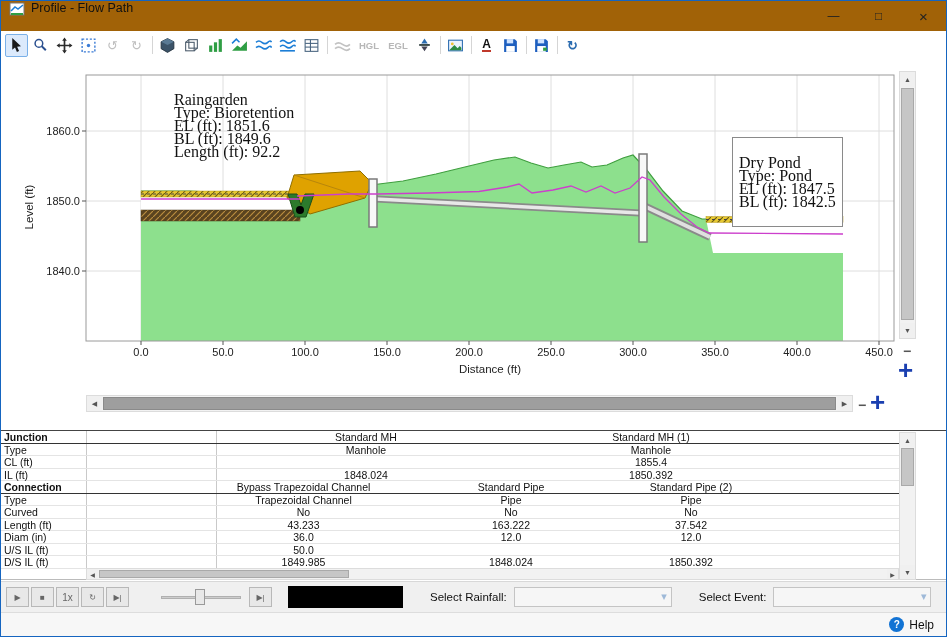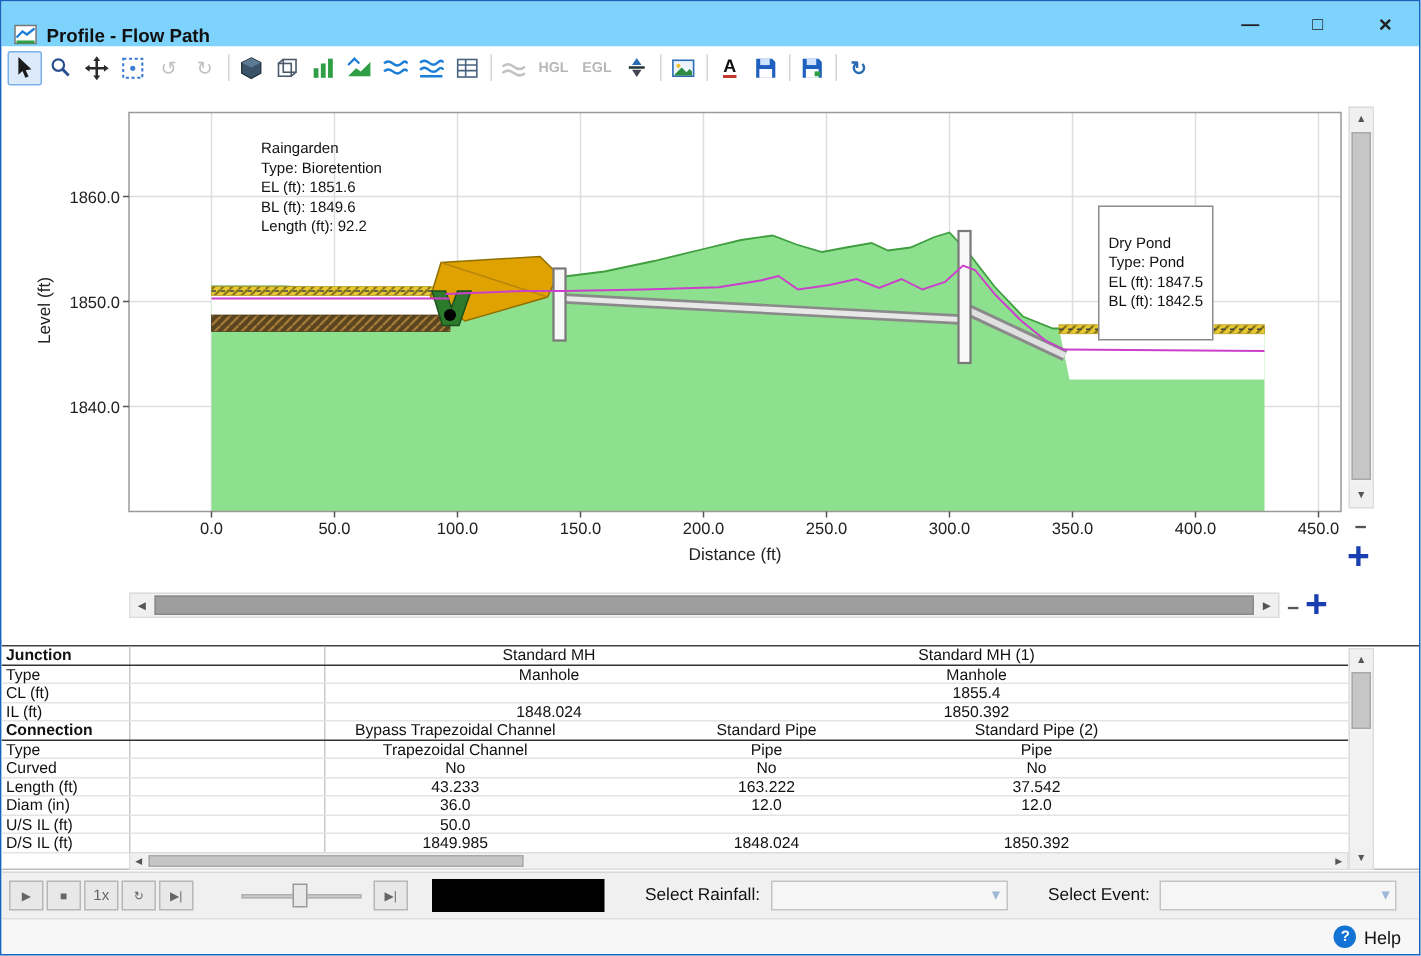--- a/index.html
+++ b/index.html
@@ -2,21 +2,21 @@
 <html><head>
 <meta charset="utf-8">
 <style>
   * { box-sizing: border-box; margin: 0; padding: 0; }
   body { font-family: "Liberation Sans", sans-serif; background: #e8e8e8; }
   .window { position: relative; width: 947px; height: 637px; background: #fff;
             border: 1px solid #1565c0; overflow: hidden; font-size: 12px; color: #111; }
 
   
   .titlebar { position: absolute; top: 0; left: 0; right: 0; height: 30px;
-              display: flex; align-items: flex-end; background: #7dd3fc; font-weight: bold; }
+              display: flex; align-items: flex-start; background: #a16207; }
   .app-icon { margin: 0 6px 0 8px; display: flex; }
   .title { font-size: 12.5px; }
   .win-controls { position: absolute; right: 0; top: 0; height: 30px; display: flex; }
   .win-btn { width: 45px; height: 30px; display: flex; align-items: center;
              justify-content: center; font-size: 12px; color: #222; }
   .win-btn.close { font-size: 15px; }
 
   
   .toolbar { position: absolute; top: 30px; left: 0; right: 0; height: 28px;
              display: flex; align-items: center; padding-left: 4px; background: #fff; }
@@ -25,21 +25,21 @@
   .tb-btn.active { border-color: #7ab0e8; background: #dceafc; }
   .tb-sep { width: 1px; height: 18px; background: #d5d5d5; margin: 0 3px; }
   .tb-text { font-size: 9.5px; font-weight: bold; color: #b7b7b7; text-align: center; }
   .tb-glyph { font-size: 13px; color: #c0c0c0; }
   .tb-glyph.blue { color: #2b6cb0; font-weight: bold; }
   .anno-A { font-size: 12px; font-weight: bold; color: #111; border-bottom: 2px solid #c0392b; line-height: 12px; }
 
   
   .chart-region { position: absolute; top: 58px; left: 0; width: 947px; height: 367px; background: #fff; }
   .chart-svg { position: absolute; left: 8px; top: 8px; }
-  .anno { position: absolute; font-size: 10px; line-height: 13px; color: #111; }
+  .anno { position: absolute; font-size: 16px; line-height: 13px; color: #111; font-family: Liberation Serif, serif; }
   .anno-rg { left: 173px; top: 34px; }
   .anno-dp { left: 731px; top: 78px; border: 1px solid #8a8a8a; background: #fff; padding: 18px 6px; }
 
   
   .sb { position: absolute; background: #f2f2f2; border: 1px solid #dcdcdc; }
   .sb-arrow { position: absolute; display: flex; align-items: center; justify-content: center;
               font-size: 7px; color: #555; background: #f0f0f0; }
   .sb-thumb { position: absolute; background: #c6c6c6; border: 1px solid #a9a9a9; }
   .zoom-glyph { position: absolute; font-weight: bold; color: #555; }
   .zoom-glyph.big { color: #1a3fb0; font-size: 26px; }

